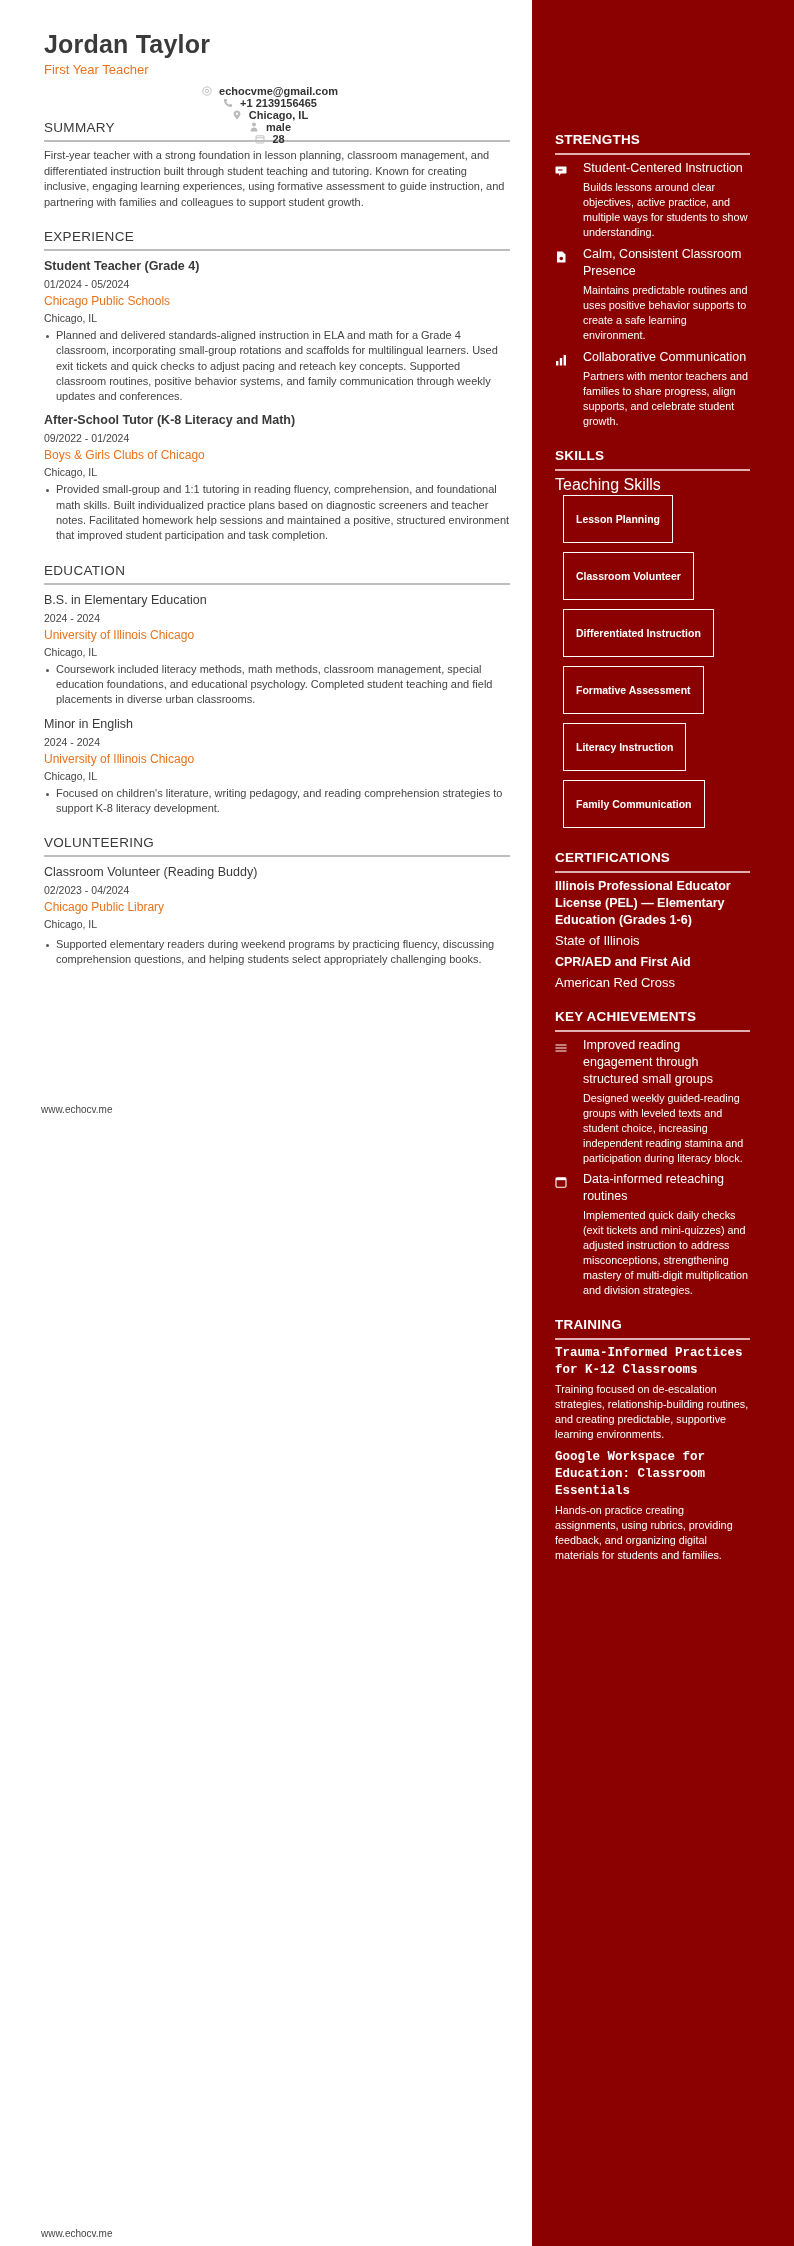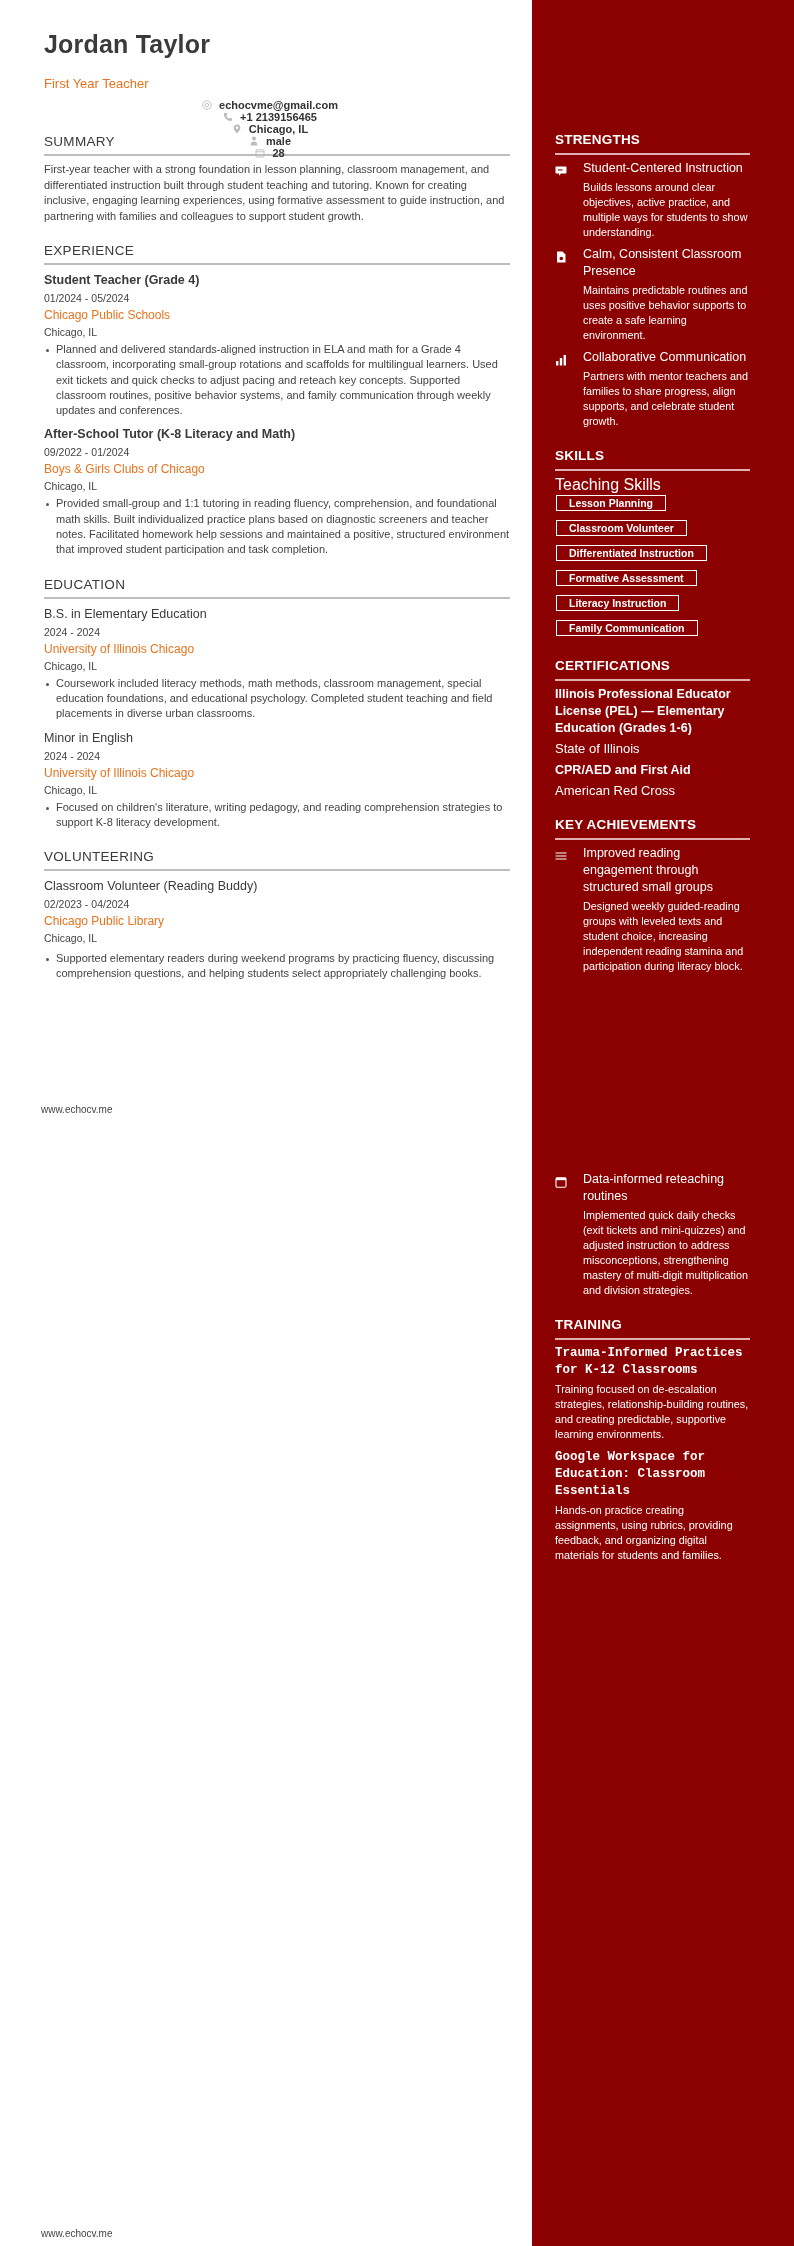--- a/index.html
+++ b/index.html
@@ -4,21 +4,21 @@
 <style>
   * { box-sizing: border-box; margin: 0; padding: 0; }
   html, body { width: 794px; height: 2246px; background: #ffffff; }
   body { position: relative; font-family: "Liberation Sans", "DejaVu Sans", sans-serif; color: #333; overflow: hidden; }
 
   .sidebar-bg { position: absolute; left: 532px; top: 0; width: 262px; height: 2246px; background: #8b0000; }
 
   
   .left { position: absolute; left: 44px; top: 28px; width: 466px; }
   .name { font-size: 25px; font-weight: bold; color: #3a3a3a; line-height: 32px; letter-spacing: 0.2px; }
-  .jobtitle { font-size: 13px; color: #e8731e; line-height: 18px; margin-top: 15px; }
+  .jobtitle { font-size: 13px; color: #e8731e; line-height: 18px; margin-top: 1px; }
   .contacts { display: flex; align-items: center; margin-top: 6px; font-size: 11px; font-weight: bold; color: #333; height: 16px; flex-direction: column; }
   .contact { display: flex; align-items: center; margin-right: 14px; }
   .contact .ic { width: 10px; height: 10px; margin-right: 7px; display: inline-flex; align-items: center; justify-content: center; color: #bbb; }
   .contact .ic svg { width: 10px; height: 10px; }
 
   .sec-title { font-size: 13.5px; color: #3a3a3a; letter-spacing: 0.3px; line-height: 18px; }
   .sec-rule { height: 2px; background: #bdbdbd; margin-top: 3px; margin-bottom: 6px; }
   .summary { margin-top: 18px; }
   .summary-text { font-size: 11px; line-height: 15.5px; color: #444; }
 
@@ -43,21 +43,21 @@
   .s-rule { height: 2px; background: #e0b0b0; margin-top: 4px; margin-bottom: 5px; }
   .strength { display: flex; margin-bottom: 6px; }
   .strength .sic { width: 28px; flex: none; padding-top: 3px; }
   .strength .sic svg { width: 12px; height: 12px; fill: #fff; }
   .strength .sbody { flex: 1; }
   .s-item-title { font-size: 12.5px; color: #fff; line-height: 17px; }
   .s-item-desc { font-size: 10.8px; color: #fff; line-height: 15px; margin-top: 3px; }
 
   .skills-cat { font-size: 16px; color: #fff; line-height: 17px; margin-top: 2px; }
   .tags { display: flex; flex-direction: column; align-items: flex-start; margin-top: 2px; }
-  .tag { border: 1px solid #fff; color: #fff; font-size: 10.5px; font-weight: bold; padding: 0 12px; margin-bottom: 9px; line-height: 14px; margin-left: 1px; }
+  .tag { border: 1px solid #fff; color: #fff; font-size: 10.5px; font-weight: bold; padding: 16px 12px; margin-bottom: 9px; line-height: 14px; margin-left: 8px; }
 
   .cert-title { font-size: 12.5px; font-weight: bold; color: #fff; line-height: 17px; }
   .cert-org { font-size: 13px; color: #fff; line-height: 15px; margin-top: 4px; margin-bottom: 6px; }
 
   .ach { display: flex; }
   .ach .sic { width: 28px; flex: none; padding-top: 3px; }
   .ach .sic svg { width: 12px; height: 12px; }
 
   .train-title { font-size: 12.5px; font-weight: bold; color: #fff; line-height: 17px; font-family: Liberation Mono, monospace; }
   .train-desc { font-size: 10.8px; color: #fff; line-height: 15px; margin-top: 3px; margin-bottom: 7px; }

